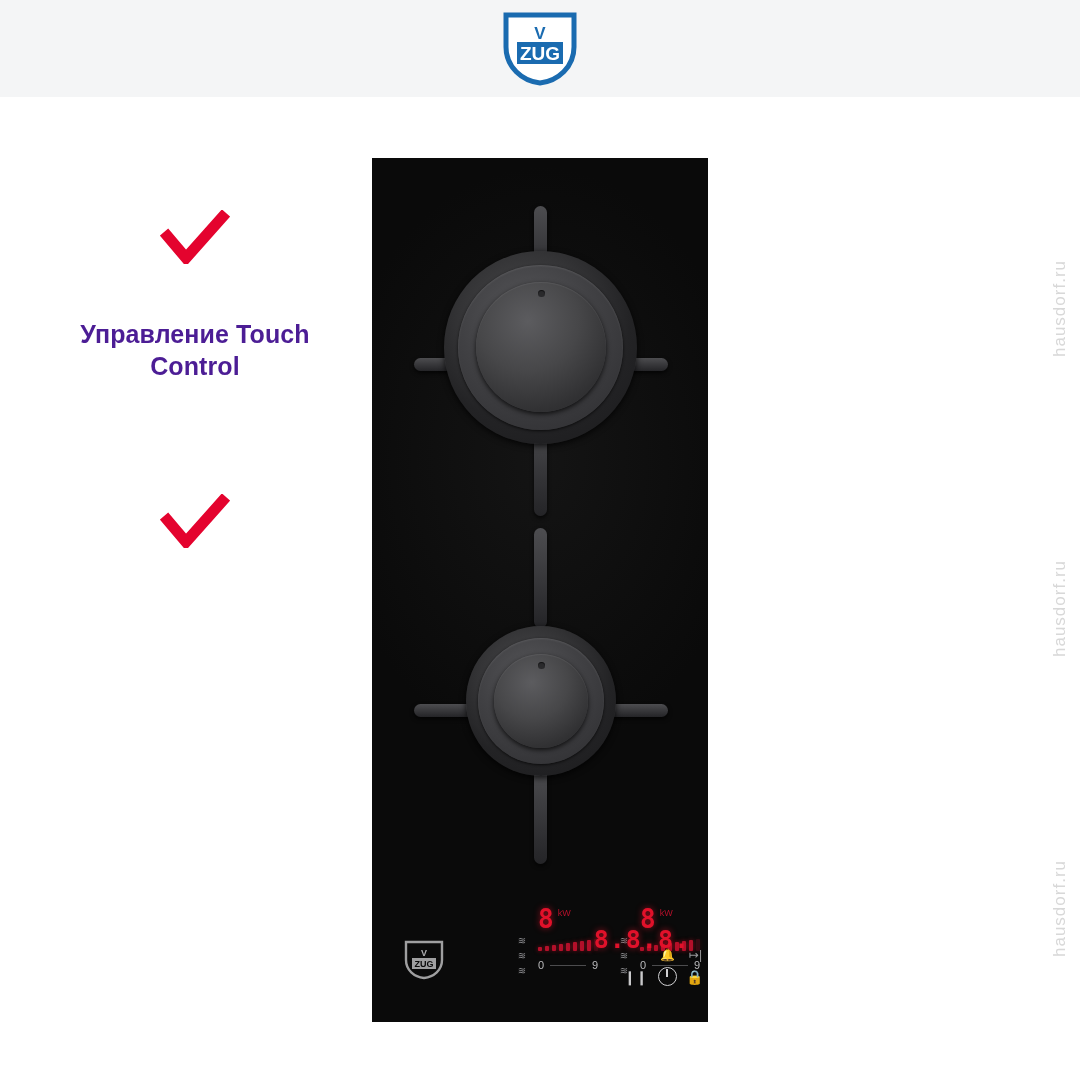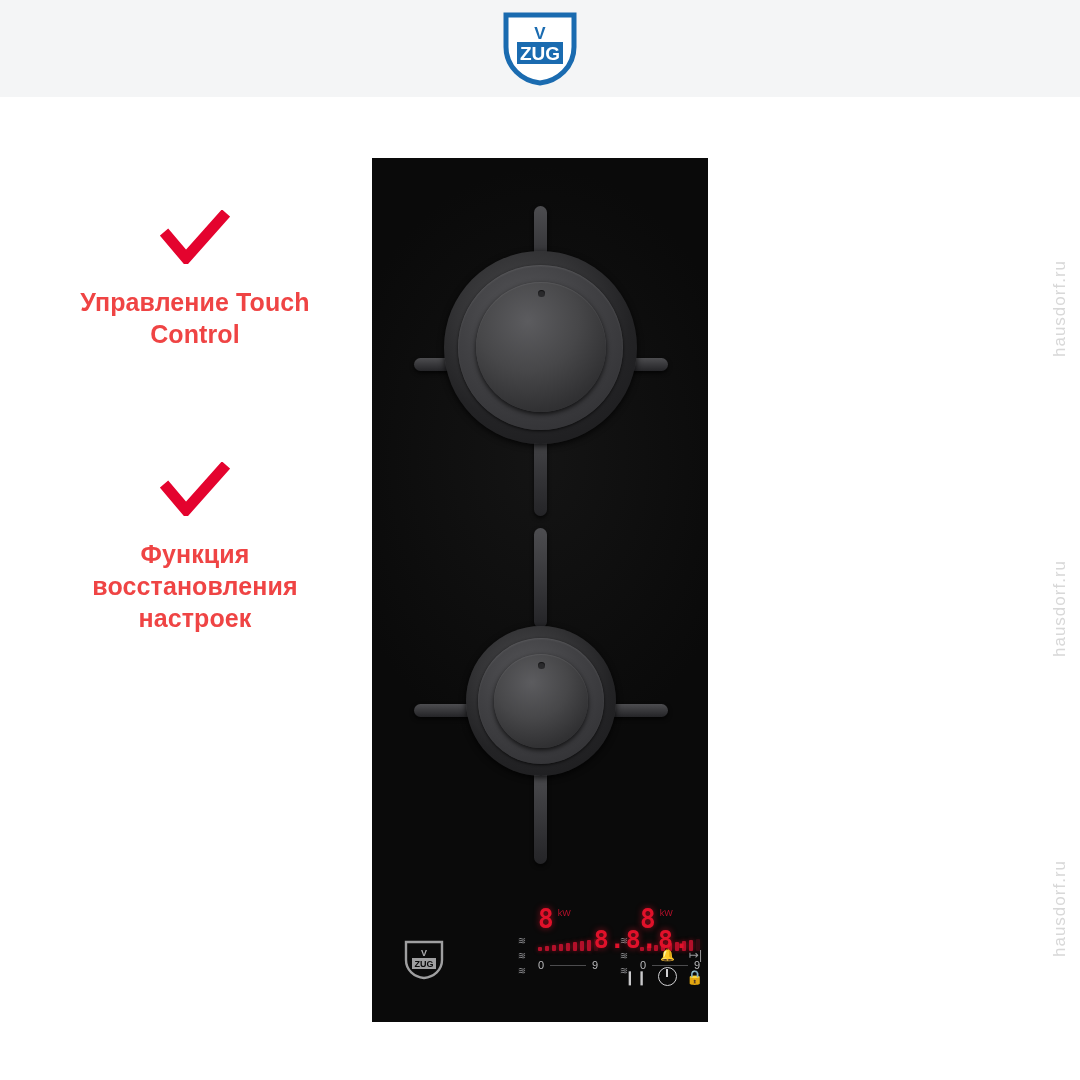--- a/index.html
+++ b/index.html
@@ -27,22 +27,22 @@
     position:absolute;left:40px;top:210px;width:310px;
     display:flex;flex-direction:column;gap:112px;
   }
   .bullet{
     display:flex;flex-direction:column;align-items:center;
   }
   .check{
     width:70px;height:54px;margin-bottom:22px;
   }
   .bullet-text{
-    font-size:25px;line-height:1.28;font-weight:700;color:#ef4444;
-    text-align:center;letter-spacing:.1px;
+    font-size:25px;line-height:1.28;font-weight:700;color:#4c1d95;
+    text-align:center;letter-spacing:.1px;margin-top:32px;
   }
 
   
   .hob{
     position:absolute;left:372px;top:158px;width:336px;height:864px;
     background:#0a0a0a;
     background-image:
       radial-gradient(ellipse 300px 420px at 50% 35%, #141414 0%, #0a0a0a 70%);
     overflow:hidden;
   }
@@ -165,21 +165,20 @@
     <svg class="check" viewBox="0 0 70 54">
       <path d="M4 22 L26 48 L66 3" fill="none" stroke="#e4032e" stroke-width="11" stroke-linecap="butt" stroke-linejoin="miter"></path>
     </svg>
     <div class="bullet-text">Управление Touch Control</div>
   </div>
 
   <div class="bullet">
     <svg class="check" viewBox="0 0 70 54">
       <path d="M4 22 L26 48 L66 3" fill="none" stroke="#e4032e" stroke-width="11" stroke-linecap="butt" stroke-linejoin="miter"></path>
     </svg>
-    <div class="bullet-text">Функция восстановления настроек</div>
   </div>
 
 </div>
 
 <div class="hob">
 
   <div class="burner" style="left:0;top:0;width:336px;height:300px;">
 
     <div class="grate-arm" style="left:162px;top:48px;width:13px;height:84px;"></div>
     <div class="grate-arm" style="left:140px;top:200px;width:98px;height:13px;transform:translate(-98px,0);"></div>

